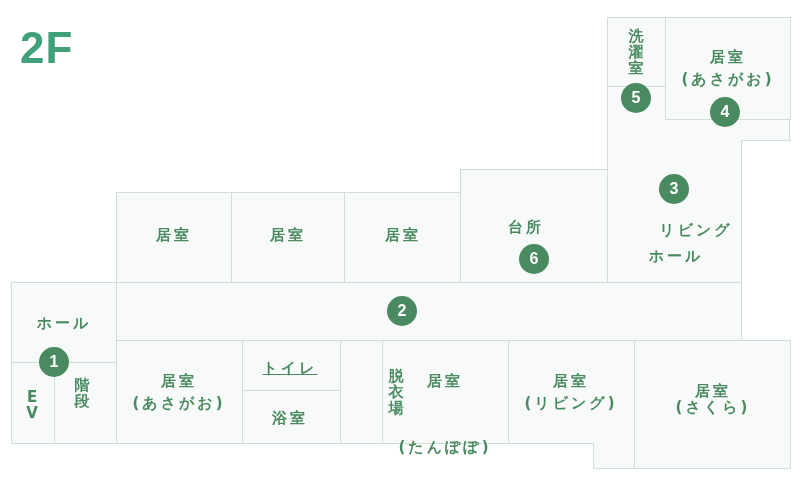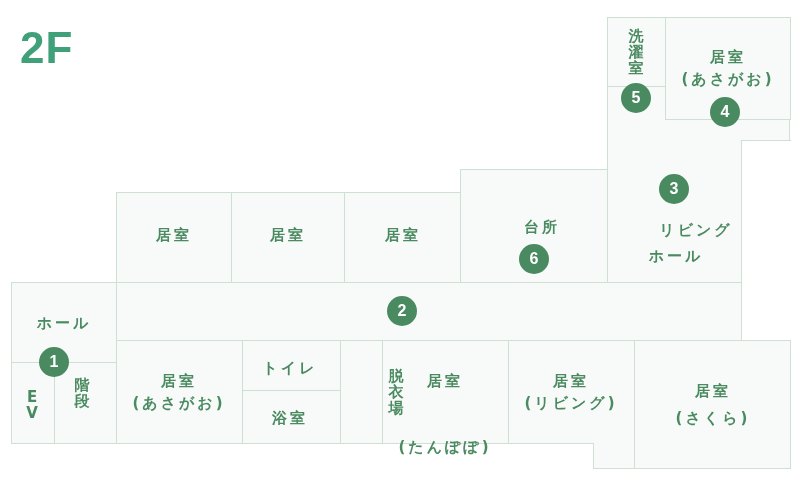--- a/index.html
+++ b/index.html
@@ -58,39 +58,39 @@
 <div class="badge" style="left:725px;top:112px;">4</div>
 
 <div class="badge" style="left:674px;top:189px;">3</div>
 <div class="lbl" style="left:676px;top:230px;margin-left:20px;">リビング</div>
 <div class="lbl" style="left:676px;top:256px;">ホール</div>
 
 <div class="lbl" style="left:174px;top:235px;">居室</div>
 <div class="lbl" style="left:288px;top:235px;">居室</div>
 <div class="lbl" style="left:403px;top:235px;">居室</div>
 
-<div class="lbl" style="left:542px;top:227px;">台所</div>
+<div class="lbl" style="left:526px;top:227px;">台所</div>
 <div class="badge" style="left:534px;top:259px;">6</div>
 
 <div class="badge" style="left:402px;top:311px;">2</div>
 
 <div class="lbl" style="left:64px;top:323px;">ホール</div>
 <div class="badge" style="left:54px;top:362px;">1</div>
 
 <div class="vlbl" style="left:32px;top:405px;width:12px;">EV</div>
 <div class="vlbl" style="left:82px;top:393px;">階段</div>
 
 <div class="lbl" style="left:179px;top:381px;">居室</div>
 <div class="lbl" style="left:179px;top:403px;">(あさがお)</div>
 
-<div class="lbl" style="left:290px;top:368px;">トイレ</div>
+<div class="lbl" style="left:290px;top:368px;text-decoration:underline;">トイレ</div>
 <div class="lbl" style="left:290px;top:418px;">浴室</div>
 
 <div class="vlbl" style="left:361px;top:392px;margin-left:35px;">脱衣場</div>
 
 <div class="lbl" style="left:445px;top:381px;">居室</div>
 <div class="lbl" style="left:445px;top:403px;margin-top:44px;">(たんぽぽ)</div>
 
 <div class="lbl" style="left:571px;top:381px;">居室</div>
 <div class="lbl" style="left:571px;top:403px;">(リビング)</div>
 
 <div class="lbl" style="left:713px;top:391px;">居室</div>
-<div class="lbl" style="left:713px;top:418px;">(さくら)</div>
+<div class="lbl" style="left:713px;top:407px;">(さくら)</div>
 
 </body></html>

